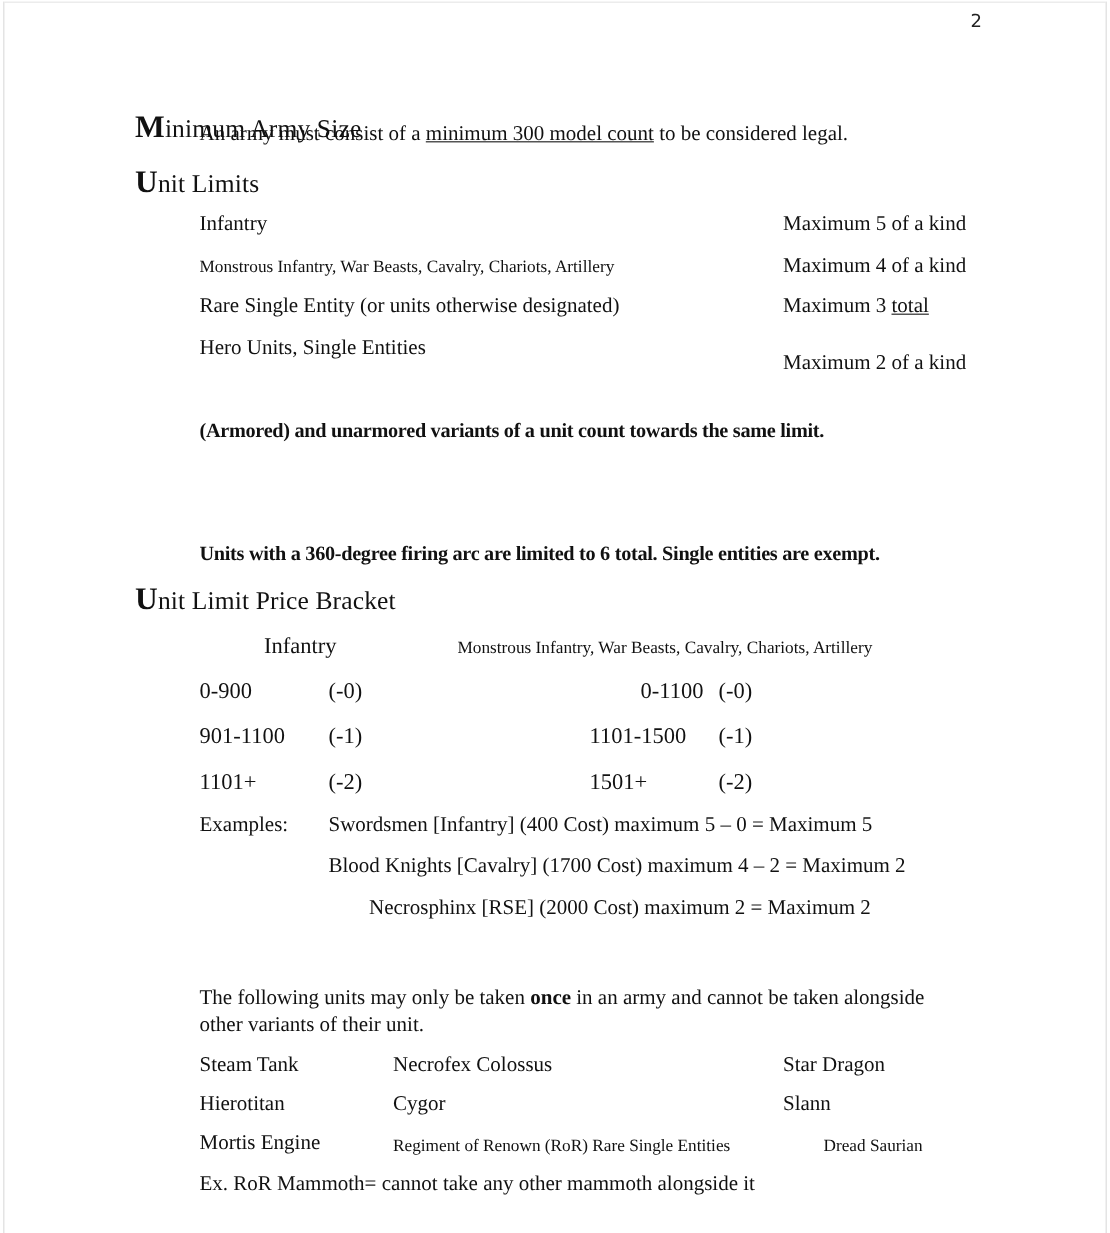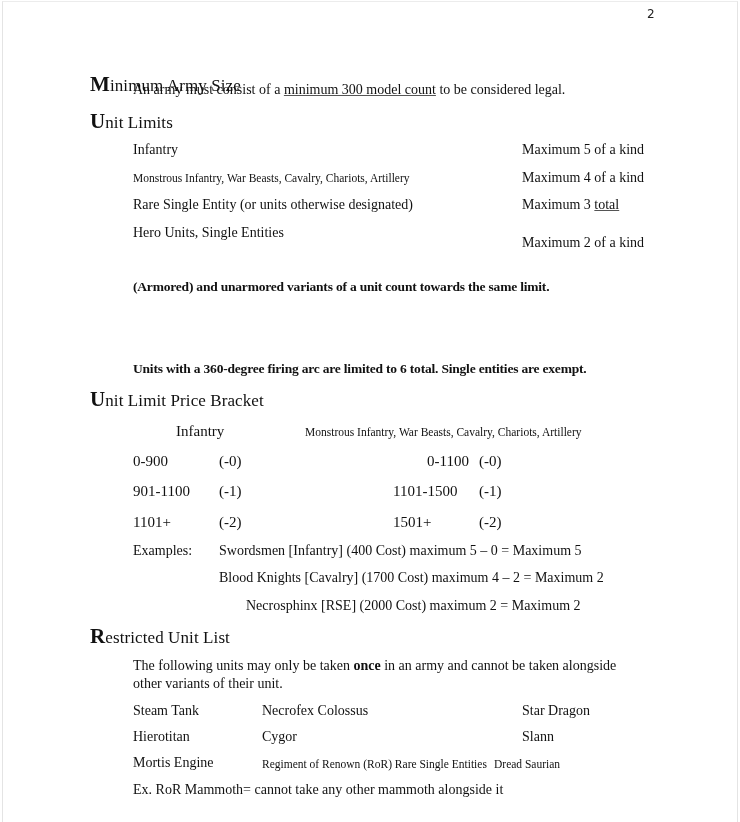--- a/index.html
+++ b/index.html
@@ -71,31 +71,30 @@
   <div class="abs t15" style="left:130px; top:512px;">1101+</div>
   <div class="abs t15" style="left:216px; top:512px;">(-2)</div>
   <div class="abs t15" style="left:390px; top:512px;">1501+</div>
   <div class="abs t15" style="left:476px; top:512px;">(-2)</div>
 
   <div class="abs t" style="left:130px; top:541px;">Examples:</div>
   <div class="abs t" style="left:216px; top:541px;">Swordsmen [Infantry] (400 Cost) maximum 5 – 0 = Maximum 5</div>
   <div class="abs t" style="left:216px; top:568px;">Blood Knights [Cavalry] (1700 Cost) maximum 4 – 2 = Maximum 2</div>
   <div class="abs t" style="left:216px; top:596px;margin-left:27px;">Necrosphinx [RSE] (2000 Cost) maximum 2 = Maximum 2</div>
 
-  <div class="abs h" style="left:87px; top:622px;"><span class="cap">R</span><span>estricted Unit List</span></div>
 
   <div class="abs t" style="left:130px; top:656px;"><span>The following units may only be taken </span><span class="strong">once</span><span> in an army and cannot be taken alongside</span></div>
   <div class="abs t" style="left:130px; top:674px;">other variants of their unit.</div>
 
   <div class="abs t" style="left:130px; top:701px;">Steam Tank</div>
   <div class="abs t" style="left:259px; top:701px;">Necrofex Colossus</div>
   <div class="abs t" style="left:519px; top:701px;">Star Dragon</div>
 
   <div class="abs t" style="left:130px; top:727px;">Hierotitan</div>
   <div class="abs t" style="left:259px; top:727px;">Cygor</div>
   <div class="abs t" style="left:519px; top:727px;">Slann</div>
 
   <div class="abs t" style="left:130px; top:753px;">Mortis Engine</div>
   <div class="abs sm" style="left:259px; top:756px;">Regiment of Renown (RoR) Rare Single Entities</div>
-  <div class="abs sm" style="left:491px; top:756px;">Dread Saurian</div>
+  <div class="abs sm" style="left:546px; top:756px;">Dread Saurian</div>
 
   <div class="abs t" style="left:130px; top:780px;">Ex. RoR Mammoth= cannot take any other mammoth alongside it</div>
 </div>
 
 </body></html>

